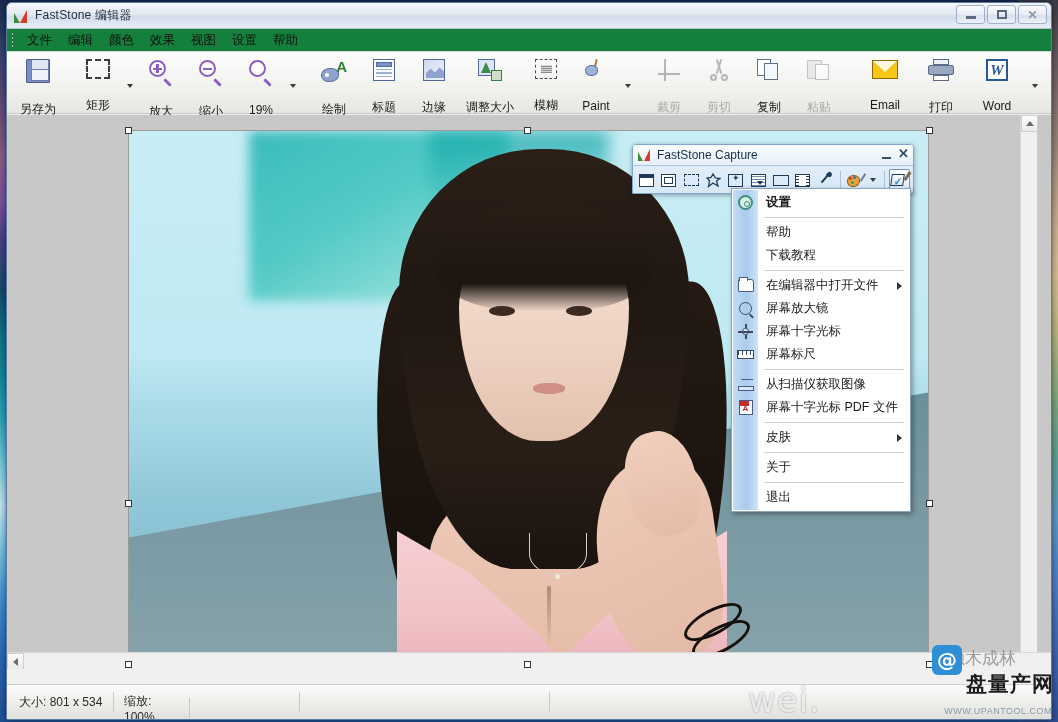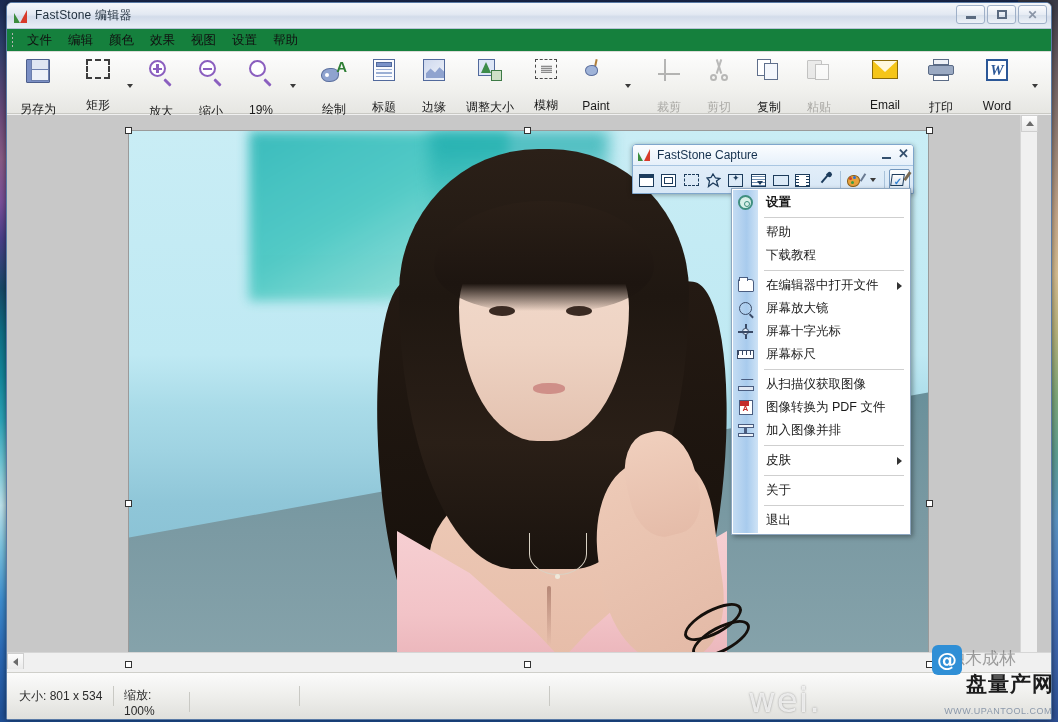--- a/index.html
+++ b/index.html
@@ -276,21 +276,21 @@
     background: linear-gradient(180deg,#fdfdfd,#eaeaea);
     border: 1px solid #cfcfcf;
     display: flex; align-items: center; justify-content: center;
     cursor: pointer;
   }
   .arr-u { width:0;height:0;border-left:4px solid transparent;border-right:4px solid transparent;border-bottom:5px solid #6b6b6b; }
   .arr-l { width:0;height:0;border-top:4px solid transparent;border-bottom:4px solid transparent;border-right:5px solid #6b6b6b; }
 
   
   #statusbar {
-    position: absolute; left: 0; right: 0; bottom: 0; height: 47px;
+    position: absolute; left: 0; right: 0; bottom: 0; height: 35px;
     background: linear-gradient(180deg,#fbfbfb 0%, #ededea 55%, #e0e0dc 100%);
     border-top: 1px solid #cfcfca;
     display: flex; align-items: center;
     padding: 0 2px;
   }
   .sb-cell {
     font-size: 12px; color: #2a2a2a;
     padding: 0 10px; height: 20px; display: flex; align-items: center;
     border-right: 1px solid #c9c9c4;
   }
@@ -864,31 +864,21 @@
       </div>
     <span>从扫描仪获取图像</span>
   </div>
   <div class="pm-item">
     <div class="pm-ico">
         <div class="mi-pdf">
           <div class="r"></div>
           <div class="a">A</div>
         </div>
       </div>
-    <span>图像转换为 PDF 文件</span>
-  </div>
-  <div class="pm-item">
-    <div class="pm-ico">
-        <div class="mi-join">
-          <div class="t"></div>
-          <div class="m"></div>
-          <div class="b2"></div>
-        </div>
-      </div>
-    <span>加入图像并排</span>
+    <span>屏幕十字光标 PDF 文件</span>
   </div>
   <div class="pm-sep"></div>
 
   <div class="pm-item">
     <span>皮肤</span>
     <div class="pm-arrow"></div>
   </div>
   <div class="pm-sep"></div>
 
   <div class="pm-item">

